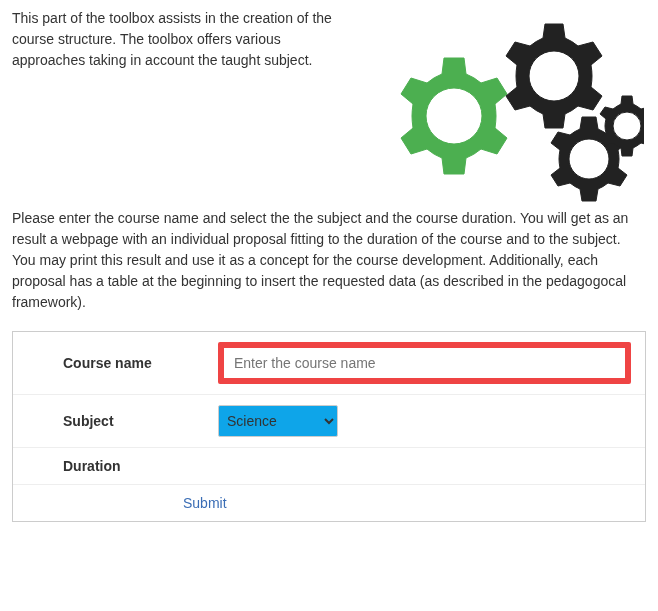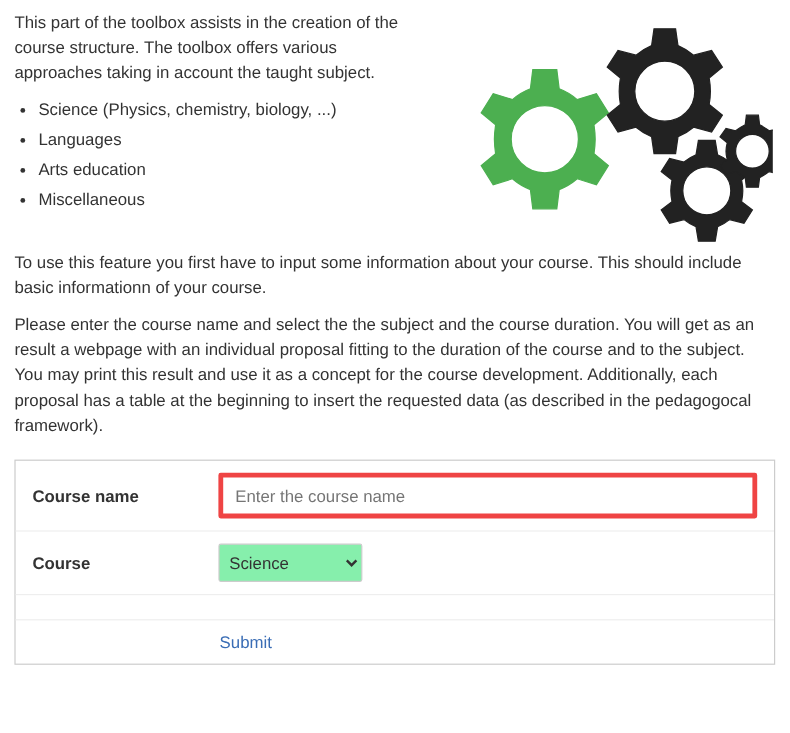--- a/index.html
+++ b/index.html
@@ -48,40 +48,41 @@
     }
     .form-row:last-child {
       border-bottom: none;
     }
     .form-label {
       width: 155px;
       font-weight: bold;
       font-size: 14px;
       color: #333;
       flex-shrink: 0;
+      margin-left: 36px;
     }
     .form-input {
       flex: 1;
     }
     .form-input input[type="text"] {
       width: 100%;
       padding: 7px 10px;
-      border: 4px solid #ef4444;
+      border: 6px solid #ef4444;
       font-size: 14px;
       color: #aaa;
       outline: none;
       border-radius: 2px;
     }
     .form-input select {
       padding: 6px 4px;
       border: 1px solid #ccc;
       font-size: 14px;
       color: #333;
       border-radius: 2px;
-      background: #86efac;
+      background: #0ea5e9;
       cursor: pointer;
       min-width: 120px;
     }
     .submit-row {
       padding: 10px 14px 10px 170px;
     }
     .submit-btn {
       background: none;
       border: none;
       color: #3a6db5;
@@ -100,26 +101,20 @@
       position: relative;
     }
   </style>
 </head>
 <body>
 
 <div class="content-area">
   <div class="top-section">
     <div class="text-block">
       <p>This part of the toolbox assists in the creation of the course structure. The toolbox offers various approaches taking in account the taught subject.</p>
-      <ul>
-        <li>Science (Physics, chemistry, biology, ...)</li>
-        <li>Languages</li>
-        <li>Arts education</li>
-        <li>Miscellaneous</li>
-      </ul>
     </div>
     <div class="gears-container">
       <svg width="285" height="195" viewBox="0 0 285 195" xmlns="http://www.w3.org/2000/svg">
 
         <g transform="translate(95,105)">
           <path d="
             M-10,-58 L10,-58 L12,-42 Q20,-39 27,-33 L43,-38 L53,-22 L41,-12 Q42,-5 42,0 Q42,5 41,12 L53,22 L43,38 L27,33 Q20,39 12,42 L10,58 L-10,58 L-12,42 Q-20,39 -27,33 L-43,38 L-53,22 L-41,12 Q-42,5 -42,0 Q-42,-5 -41,-12 L-53,-22 L-43,-38 L-27,-33 Q-20,-39 -12,-42 Z
           " fill="#4caf50" stroke="#4caf50" stroke-width="1"></path>
           <circle cx="0" cy="0" r="28" fill="white" stroke="#4caf50" stroke-width="1"></circle>
         </g>
@@ -141,40 +136,40 @@
         <g transform="translate(268,115)">
           <path d="
             M-5,-30 L5,-30 L6,-22 Q10,-20 14,-17 L22,-19 L27,-12 L21,-7 Q22,-3 22,0 Q22,3 21,7 L27,12 L22,19 L14,17 Q10,20 6,22 L5,30 L-5,30 L-6,22 Q-10,20 -14,17 L-22,19 L-27,12 L-21,7 Q-22,3 -22,0 Q-22,-3 -21,-7 L-27,-12 L-22,-19 L-14,-17 Q-10,-20 -6,-22 Z
           " fill="#222" stroke="#222" stroke-width="1"></path>
           <circle cx="0" cy="0" r="14" fill="white" stroke="#222" stroke-width="1"></circle>
         </g>
       </svg>
     </div>
   </div>
 
-  <p>To use this feature you first have to input some information about your course. This should include basic informationn of your course.</p>
   <p>Please enter the course name and select the the subject and the course duration. You will get as an result a webpage with an individual proposal fitting to the duration of the course and to the subject. You may print this result and use it as a concept for the course development. Additionally, each proposal has a table at the beginning to insert the requested data (as described in the pedagogocal framework).</p>
 
   <div class="form-section">
     <div class="form-row">
       <div class="form-label">Course name</div>
       <div class="form-input">
         <input type="text" placeholder="Enter the course name" style="">
       </div>
     </div>
     <div class="form-row">
-      <div class="form-label">Course</div>
+      <div class="form-label">Subject</div>
       <div class="form-input">
         <select>
           <option>Science</option>
           <option>Languages</option>
           <option>Arts education</option>
           <option>Miscellaneous</option>
         </select>
       </div>
     </div>
     <div class="form-row">
+      <div class="form-label">Duration</div>
     </div>
     <div class="form-row submit-row">
       <button class="submit-btn">Submit</button>
     </div>
   </div>
 </div>
 
 </body></html>

